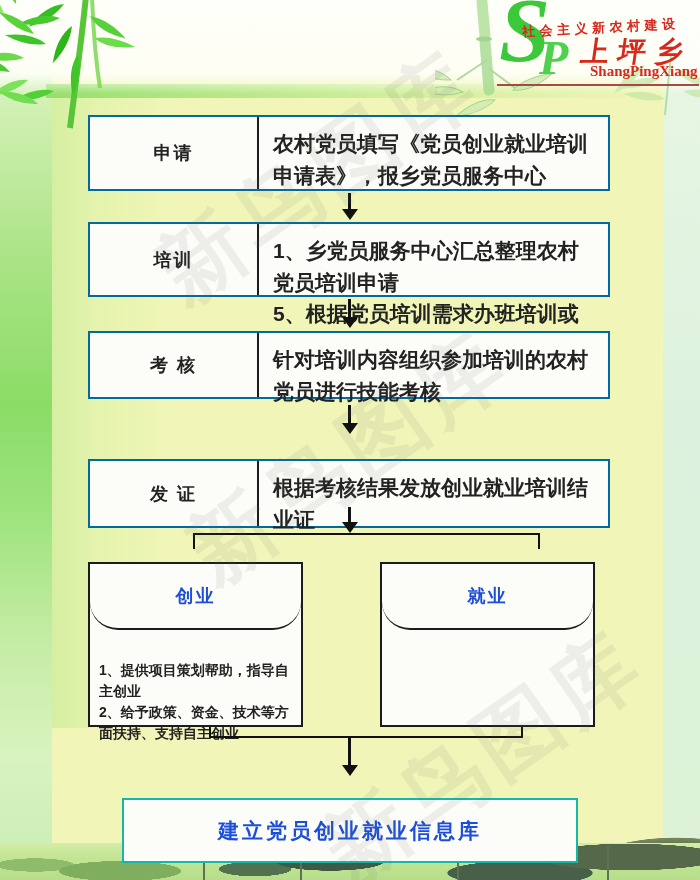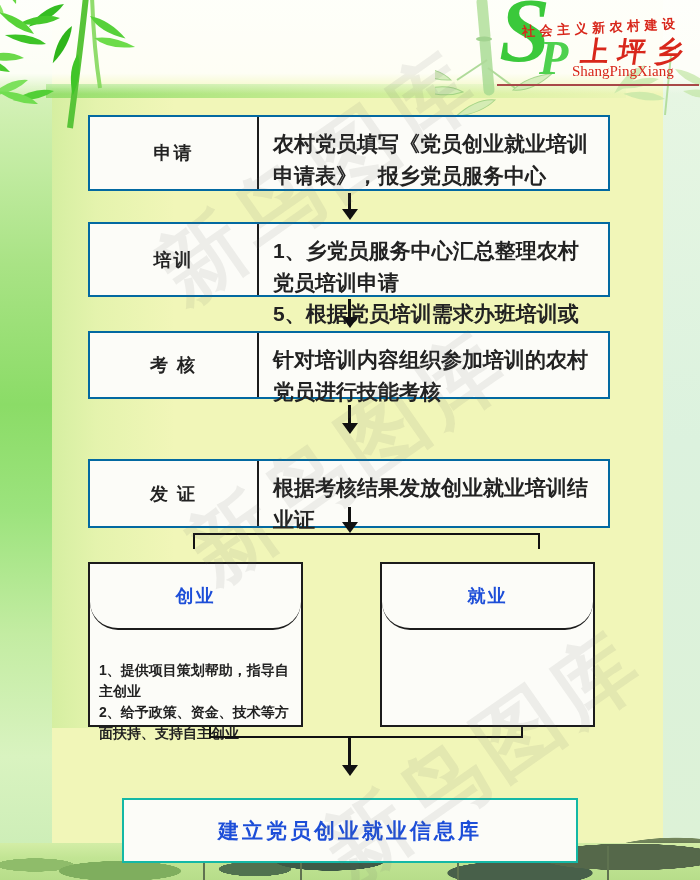--- a/index.html
+++ b/index.html
@@ -43,21 +43,21 @@
   
   .logo{position:absolute;left:495px;top:0;width:205px;height:95px;}
   .logo-s{position:absolute;left:4px;top:-16px;font-size:92px;line-height:1;
     font-family:"Liberation Serif",serif;font-style:italic;font-weight:bold;color:#3bc93b;}
   .logo-p{position:absolute;left:44px;top:34px;font-size:48px;line-height:1;
     font-family:"Liberation Serif",serif;font-style:italic;font-weight:bold;color:#4ed14e;}
   .logo-slogan{position:absolute;left:27px;top:19px;font-size:13px;font-weight:bold;color:#d8271b;
     letter-spacing:4.5px;transform:rotate(-3deg);white-space:nowrap;}
   .logo-cn{position:absolute;left:86px;top:33px;font-size:28px;font-weight:bold;color:#d8271b;
     letter-spacing:9px;transform:skewX(-8deg);font-family:"Liberation Serif",serif;white-space:nowrap;}
-  .logo-en{position:absolute;left:77px;top:63px;font-size:15px;font-weight:normal;color:#d8271b;
+  .logo-en{position:absolute;left:95px;top:63px;font-size:15px;font-weight:bold;color:#d8271b;
     font-family:"Liberation Serif",serif;white-space:nowrap;}
   .logo-underline{position:absolute;left:2px;top:84px;width:202px;height:2px;background:#a84848;}
   
   .stepbox{position:absolute;left:88px;width:522px;box-sizing:border-box;display:flex;
     background:#fcfcf8;border:2px solid #0369a1;}
   .step0{top:115px;height:76px}.step1{top:222px;height:75px}
   .step2{top:331px;height:68px}.step3{top:459px;height:69px}
   .step-label{width:167px;flex:0 0 167px;border-right:2px solid #1c1c1c;
     display:flex;align-items:center;justify-content:center;
     font-size:18px;font-weight:bold;letter-spacing:2px;color:#222;}

